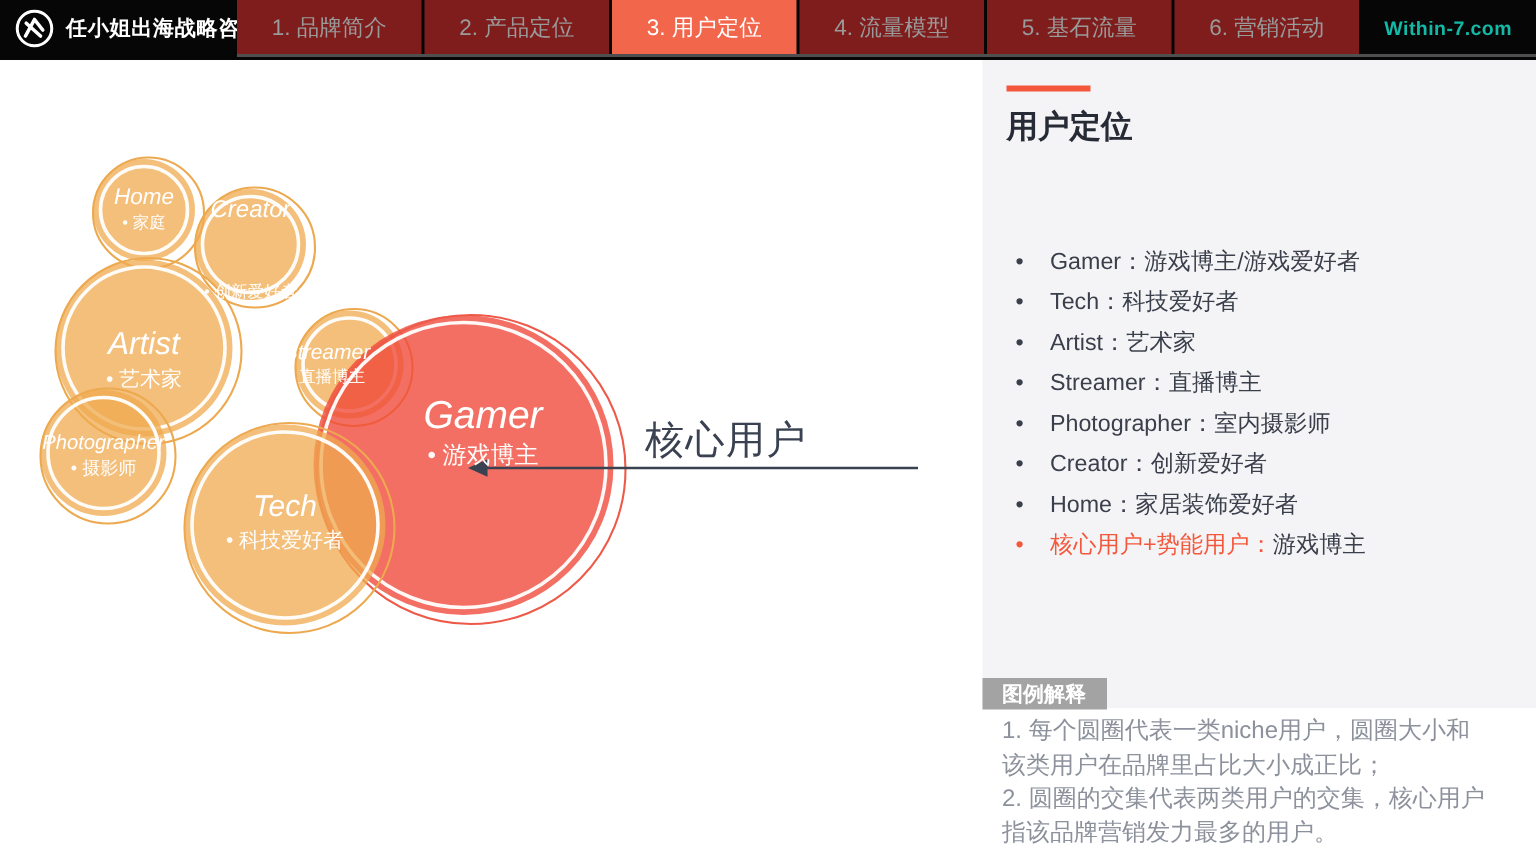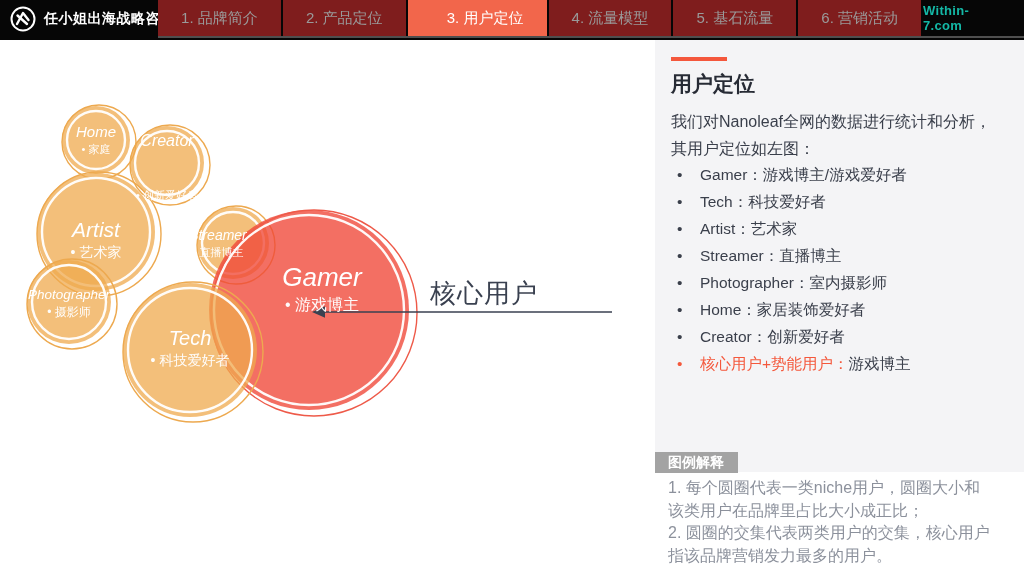--- a/index.html
+++ b/index.html
@@ -8,21 +8,21 @@
     background:#fff;font-family:"Liberation Sans","DejaVu Sans",sans-serif;
     -webkit-font-smoothing:antialiased;
   }
   
   #top-bar{position:absolute;left:0;top:0;width:1024px;height:40px;background:#060606;}
   .brand{position:absolute;left:10px;top:0;height:38px;display:flex;align-items:center;gap:8px;}
   .brand-name{color:#ffffff;font-size:14px;font-weight:bold;letter-spacing:.5px;white-space:nowrap;}
   .tabs-wrap{position:absolute;left:158px;right:0;top:0;height:36px;display:flex;border-bottom:2px solid #4F4F4F;}
   .tab{width:123px;margin-right:2px;background:#7f1d1d;color:#9A9A9A;font-size:15px;
        display:flex;align-items:center;justify-content:center;cursor:pointer;white-space:nowrap;}
-  .tab.active{background:#F2664B;color:#fff;font-weight:500;padding-left:16px;}
+  .tab.active{background:#F2664B;color:#fff;font-weight:500;}
   .site{margin-left:auto;display:flex;align-items:center;padding-right:16px;color:#14b8a6;
         font-size:13px;font-weight:bold;letter-spacing:.3px;}
   
   #chart-area{position:absolute;left:0;top:40px;width:655px;height:534px;background:#fff;}
   #bubble-svg{position:absolute;left:0;top:0;}
   .bubble-label{position:absolute;transform:translate(-50%,-50%);text-align:center;color:#fff;
                 white-space:nowrap;pointer-events:none;}
   .bl-title{line-height:1.25;font-weight:400;font-style:italic;}
   .bl-sub{line-height:1.4;opacity:.97;}
   .core-label{position:absolute;left:430px;top:236px;font-size:26px;color:#3A4150;
@@ -139,29 +139,28 @@
     </div>
     <div class="bubble-label" style="left: 190px; top: 308px;">
       <div class="bl-title" style="font-size: 20px;">Tech</div>
       <div class="bl-sub" style="font-size: 14px;">• 科技爱好者</div>
     </div>
   </div>
 
 <div id="side-panel">
   <div class="accent-bar"></div>
   <div class="panel-title">用户定位</div>
-  <div class="panel-intro">我们对Nanoleaf全网的数据进行统计和分析，其用户定位如左图：</div>
   <ul class="bullet-list">
     <li><span>Gamer：游戏博主/游戏爱好者</span></li>
     <li><span>Tech：科技爱好者</span></li>
     <li><span>Artist：艺术家</span></li>
     <li><span>Streamer：直播博主</span></li>
     <li><span>Photographer：室内摄影师</span></li>
+    <li><span>Creator：创新爱好者</span></li>
     <li><span>Home：家居装饰爱好者</span></li>
-    <li><span>Creator：创新爱好者</span></li>
     <li class="core">
       <span class="hl">核心用户+势能用户</span><span class="hl">：</span><span>游戏博主</span>
     </li>
   </ul>
   <div class="legend">
     <span class="legend-badge">图例解释</span>
     <div class="legend-text">1. 每个圆圈代表一类niche用户，圆圈大小和该类用户在品牌里占比大小成正比；</div>
     <div class="legend-text" style="margin-top:0;">2. 圆圈的交集代表两类用户的交集，核心用户指该品牌营销发力最多的用户。</div>
   </div>
 </div>

